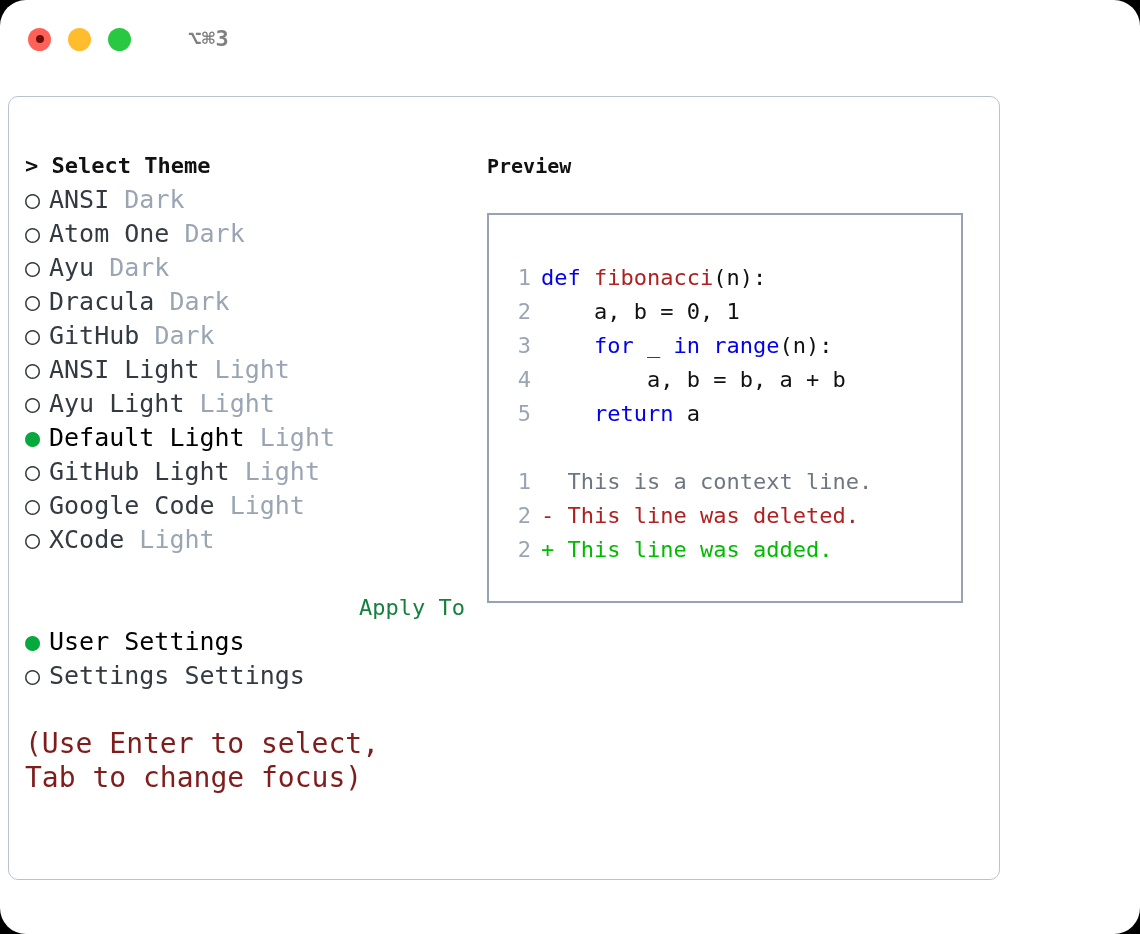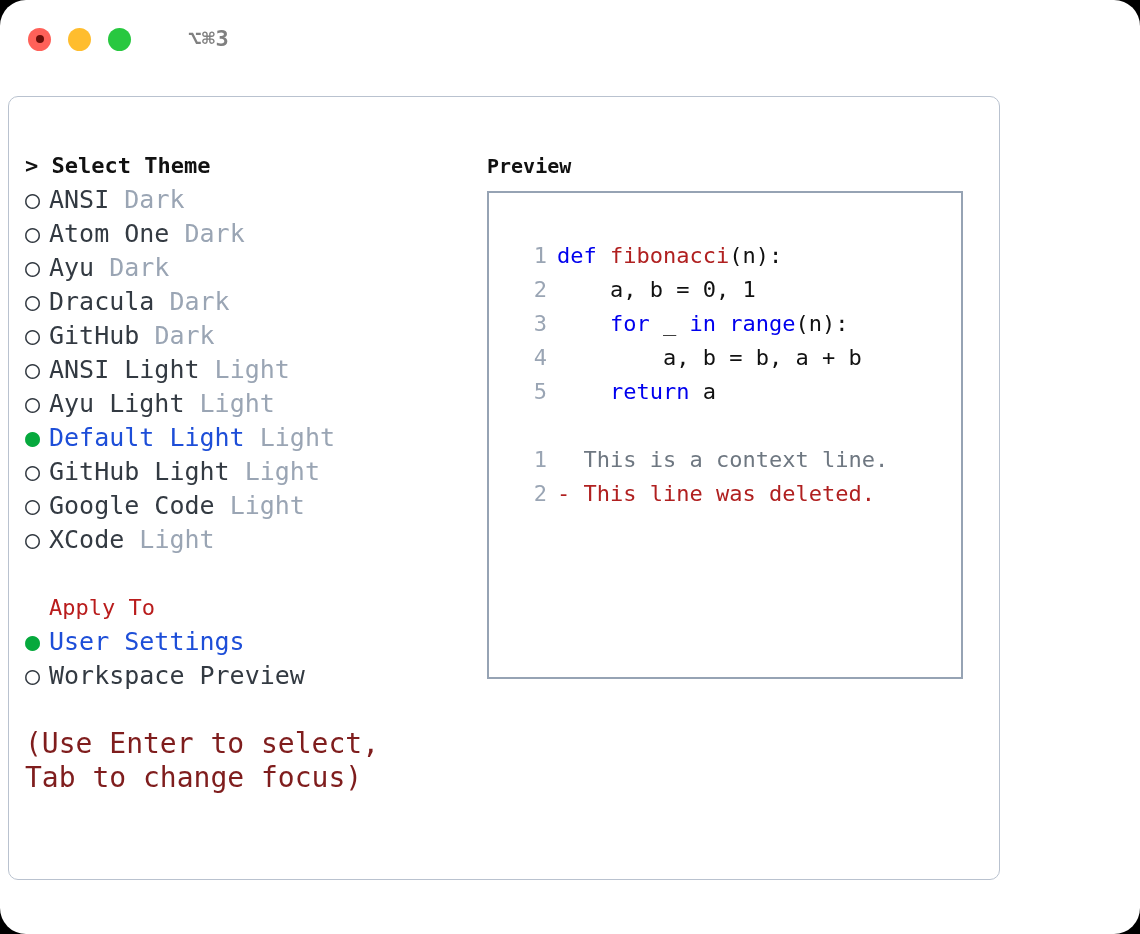--- a/index.html
+++ b/index.html
@@ -90,30 +90,31 @@
     font-size: 25px;
     white-space: pre;
     color: #333a42;
   }
   .row .marker {
     display: inline-block;
     width: 24px;
     color: #333a42;
   }
   .row.selected .marker { color: #06a93d; }
-  .row.selected .name   { color: #1d4ed8; }
+  .row.selected .name   { color: #000000; }
   .row .name { color: #333a42; }
   .row .tag  { color: #9aa5b4; }
 
   .section-header {
     height: 34px;
     line-height: 34px;
     font-size: 22px;
-    color: #b91c1c;
-    white-space: pre;
+    color: #15803d;
+    white-space: pre;
+    text-align: right;
   }
   .section-header .pad { display: inline-block; width: 24px; }
 
   .spacer { height: 34px; }
 
   .hint {
     margin-top: 34px;
     font-size: 28px;
     line-height: 34px;
     color: #7f1d1d;
@@ -127,26 +128,26 @@
     width: 500px;
   }
   .preview-title {
     font-size: 20px;
     font-weight: 700;
     color: #111111;
     height: 34px;
     line-height: 34px;
   }
   .preview-box {
-    margin-top: 8px;
+    margin-top: 30px;
     width: 476px;
-    height: 488px;
+    height: 390px;
     border: 2px solid #96a3b4;
     background: #ffffff;
-    padding: 46px 0 0 34px;
+    padding: 46px 0 0 18px;
   }
 
   .code-line {
     height: 34px;
     line-height: 34px;
     font-size: 22px;
     white-space: pre;
     color: #111111;
   }
   .lineno {
@@ -200,39 +201,40 @@
             <div class="row"><span class="marker">○</span><span class="name">Google Code</span><span> </span><span class="tag">Light</span></div>
             <div class="row"><span class="marker">○</span><span class="name">XCode</span><span> </span><span class="tag">Light</span></div>
           </div>
 
         <div class="spacer"></div>
 
         <div class="section-header"><span class="pad"></span><span>Apply To</span></div>
 
         <div id="apply-rows">
             <div class="row selected"><span class="marker">●</span><span class="name">User Settings</span></div>
-            <div class="row"><span class="marker">○</span><span class="name">Workspace Preview</span></div>
+            <div class="row"><span class="marker">○</span><span class="name">Settings Settings</span></div>
           </div>
 
         <div class="hint">(Use Enter to select, Tab to change focus)</div>
       </div>
 
       <div class="right-col">
         <div class="preview-title">Preview</div>
         <div class="preview-box">
           <div id="code-block">
               <div class="code-line"><span class="lineno">1</span><span class="kw">def</span><span class="plain"> </span><span class="fn">fibonacci</span><span class="plain">(n):</span></div>
               <div class="code-line"><span class="lineno">2</span><span class="plain">    a, b = 0, 1</span></div>
               <div class="code-line"><span class="lineno">3</span><span class="plain">    </span><span class="kw">for</span><span class="plain"> _ </span><span class="kw">in</span><span class="plain"> </span><span class="kw">range</span><span class="plain">(n):</span></div>
               <div class="code-line"><span class="lineno">4</span><span class="plain">        a, b = b, a + b</span></div>
               <div class="code-line"><span class="lineno">5</span><span class="plain">    </span><span class="kw">return</span><span class="plain"> a</span></div>
             </div>
           <div class="code-gap"></div>
           <div id="diff-block">
               <div class="code-line"><span class="lineno">1</span><span class="ctx">  </span><span class="ctx">This is a context line.</span></div>
               <div class="code-line"><span class="lineno">2</span><span class="del">- </span><span class="del">This line was deleted.</span></div>
+              <div class="code-line"><span class="lineno">2</span><span class="add">+ </span><span class="add">This line was added.</span></div>
             </div>
         </div>
       </div>
 
     </div>
   </div>
 </div>
 
 </body></html>

